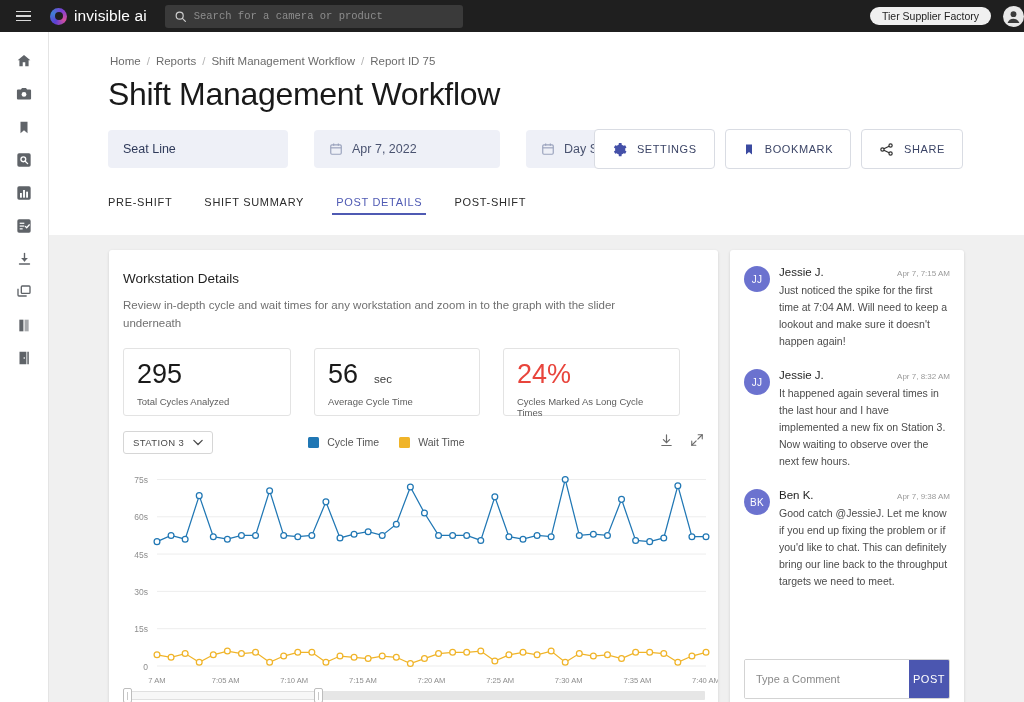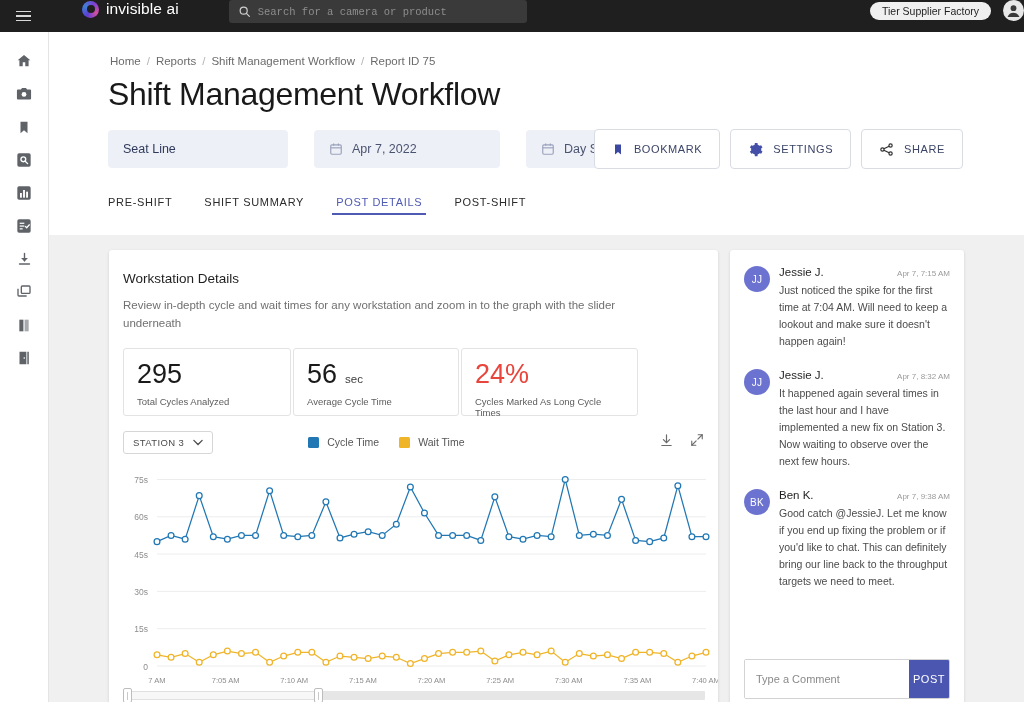--- a/index.html
+++ b/index.html
@@ -8,21 +8,21 @@
     font-family: "Liberation Sans", sans-serif;
     background: #ffffff;
     overflow: hidden;
   }
 
   
   .topbar {
     position: absolute; top: 0; left: 0;
     width: 1024px; height: 32px;
     background: #1f1f1f;
-    display: flex; align-items: flex-start; gap: 32px;
+    display: flex; align-items: center;
   }
   .hamburger {
     width: 46px; height: 32px;
     display: flex; flex-direction: column;
     align-items: center; justify-content: center; gap: 3px;
     cursor: pointer;
   }
   .hamburger span { display:block; width: 15px; height: 1.6px; background: #d8d8d8; }
   .brand { display: flex; align-items: center; gap: 7px; margin-left: 4px; }
   .brand-logo {
@@ -148,28 +148,28 @@
   }
   .panel-left { left: 60px; top: 15px; width: 609px; height: 467px; }
   .panel-right { left: 681px; top: 15px; width: 234px; height: 467px; }
 
   .card-title { margin: 21px 0 0 14px; font-size: 13.5px; color: #1f1f1f; }
   .card-sub {
     margin: 10px 14px 0 14px; font-size: 11.5px; color: #707070;
     line-height: 1.58; max-width: 500px;
   }
 
-  .stats { display: flex; gap: 2px; margin: 16px 0 0 14px; }
+  .stats { display: flex; gap: 23px; margin: 16px 0 0 14px; }
   .stat {
     border: 1px solid #e3e3e3; border-radius: 3px;
     padding: 11px 13px 10px 13px; height: 68px;
   }
   .stat.s1 { width: 168px; } .stat.s2 { width: 166px; } .stat.s3 { width: 177px; }
   .stat-val { font-size: 27px; color: #1a1a1a; line-height: 1.05; font-weight: 400; }
-  .stat-val .unit { font-size: 11.5px; color: #3d3d3d; margin-left: 8px; }
+  .stat-val .unit { font-size: 11.5px; color: #3d3d3d; margin-left: 16px; }
   .stat.red .stat-val { color: #e8453c; }
   .stat-label { margin-top: 7px; font-size: 9.5px; color: #5c5c5c; }
 
   .chart-bar {
     display: flex; align-items: center;
     margin: 14px 14px 0 14px; height: 24px; position: relative;
   }
   .station-select {
     border: 1px solid #d6d6d6; border-radius: 3px;
     height: 23px; padding: 0 9px; display: flex; align-items: center; gap: 9px;
@@ -369,30 +369,30 @@
         <rect x="3" y="5" width="18" height="16" rx="2"></rect>
           <line x1="3" y1="10" x2="21" y2="10"></line>
           <line x1="8" y1="2.6" x2="8" y2="6.4"></line>
           <line x1="16" y1="2.6" x2="16" y2="6.4"></line>
       </svg>
       <span class="chiptext">Day Shift</span>
     </div>
 
     <div class="actions">
       <div class="abtn">
+        <svg width="15" height="15" viewBox="0 0 24 24" fill="#4450a8">
+          <path d="M12 8.2a3.8 3.8 0 1 0 0 7.6 3.8 3.8 0 0 0 0-7.6zm9.2 3.8c0-.6-.06-1.2-.16-1.75l2.1-1.6-2.1-3.64-2.45 1a8.9 8.9 0 0 0-3-1.74L15.2 1.4h-4.2l-.4 2.87a8.9 8.9 0 0 0-3 1.74l-2.45-1-2.1 3.64 2.1 1.6c-.1.55-.16 1.15-.16 1.75s.06 1.2.16 1.75l-2.1 1.6 2.1 3.64 2.45-1a8.9 8.9 0 0 0 3 1.74l.4 2.87h4.2l.4-2.87a8.9 8.9 0 0 0 3-1.74l2.45 1 2.1-3.64-2.1-1.6c.1-.55.16-1.15.16-1.75z"></path>
+        </svg>
+        <span>SETTINGS</span>
+      </div>
+      <div class="abtn">
         <svg width="12" height="15" viewBox="0 0 24 24" fill="#3b4aa0">
             <path d="M6 2h12v20l-6-5.2L6 22z"></path>
           </svg>
         <span>BOOKMARK</span>
-      </div>
-      <div class="abtn">
-        <svg width="15" height="15" viewBox="0 0 24 24" fill="#4450a8">
-          <path d="M12 8.2a3.8 3.8 0 1 0 0 7.6 3.8 3.8 0 0 0 0-7.6zm9.2 3.8c0-.6-.06-1.2-.16-1.75l2.1-1.6-2.1-3.64-2.45 1a8.9 8.9 0 0 0-3-1.74L15.2 1.4h-4.2l-.4 2.87a8.9 8.9 0 0 0-3 1.74l-2.45-1-2.1 3.64 2.1 1.6c-.1.55-.16 1.15-.16 1.75s.06 1.2.16 1.75l-2.1 1.6 2.1 3.64 2.45-1a8.9 8.9 0 0 0 3 1.74l.4 2.87h4.2l.4-2.87a8.9 8.9 0 0 0 3-1.74l2.45 1 2.1-3.64-2.1-1.6c.1-.55.16-1.15.16-1.75z"></path>
-        </svg>
-        <span>SETTINGS</span>
       </div>
       <div class="abtn">
         <svg width="15" height="15" viewBox="0 0 24 24" fill="none" stroke="#303030" stroke-width="1.9">
           <circle cx="18.5" cy="5.5" r="2.6"></circle>
             <circle cx="5.5" cy="12" r="2.6"></circle>
             <circle cx="18.5" cy="18.5" r="2.6"></circle>
           <line x1="7.8" y1="10.8" x2="16.2" y2="6.7"></line>
             <line x1="7.8" y1="13.2" x2="16.2" y2="17.3"></line>
         </svg>
         <span>SHARE</span>

